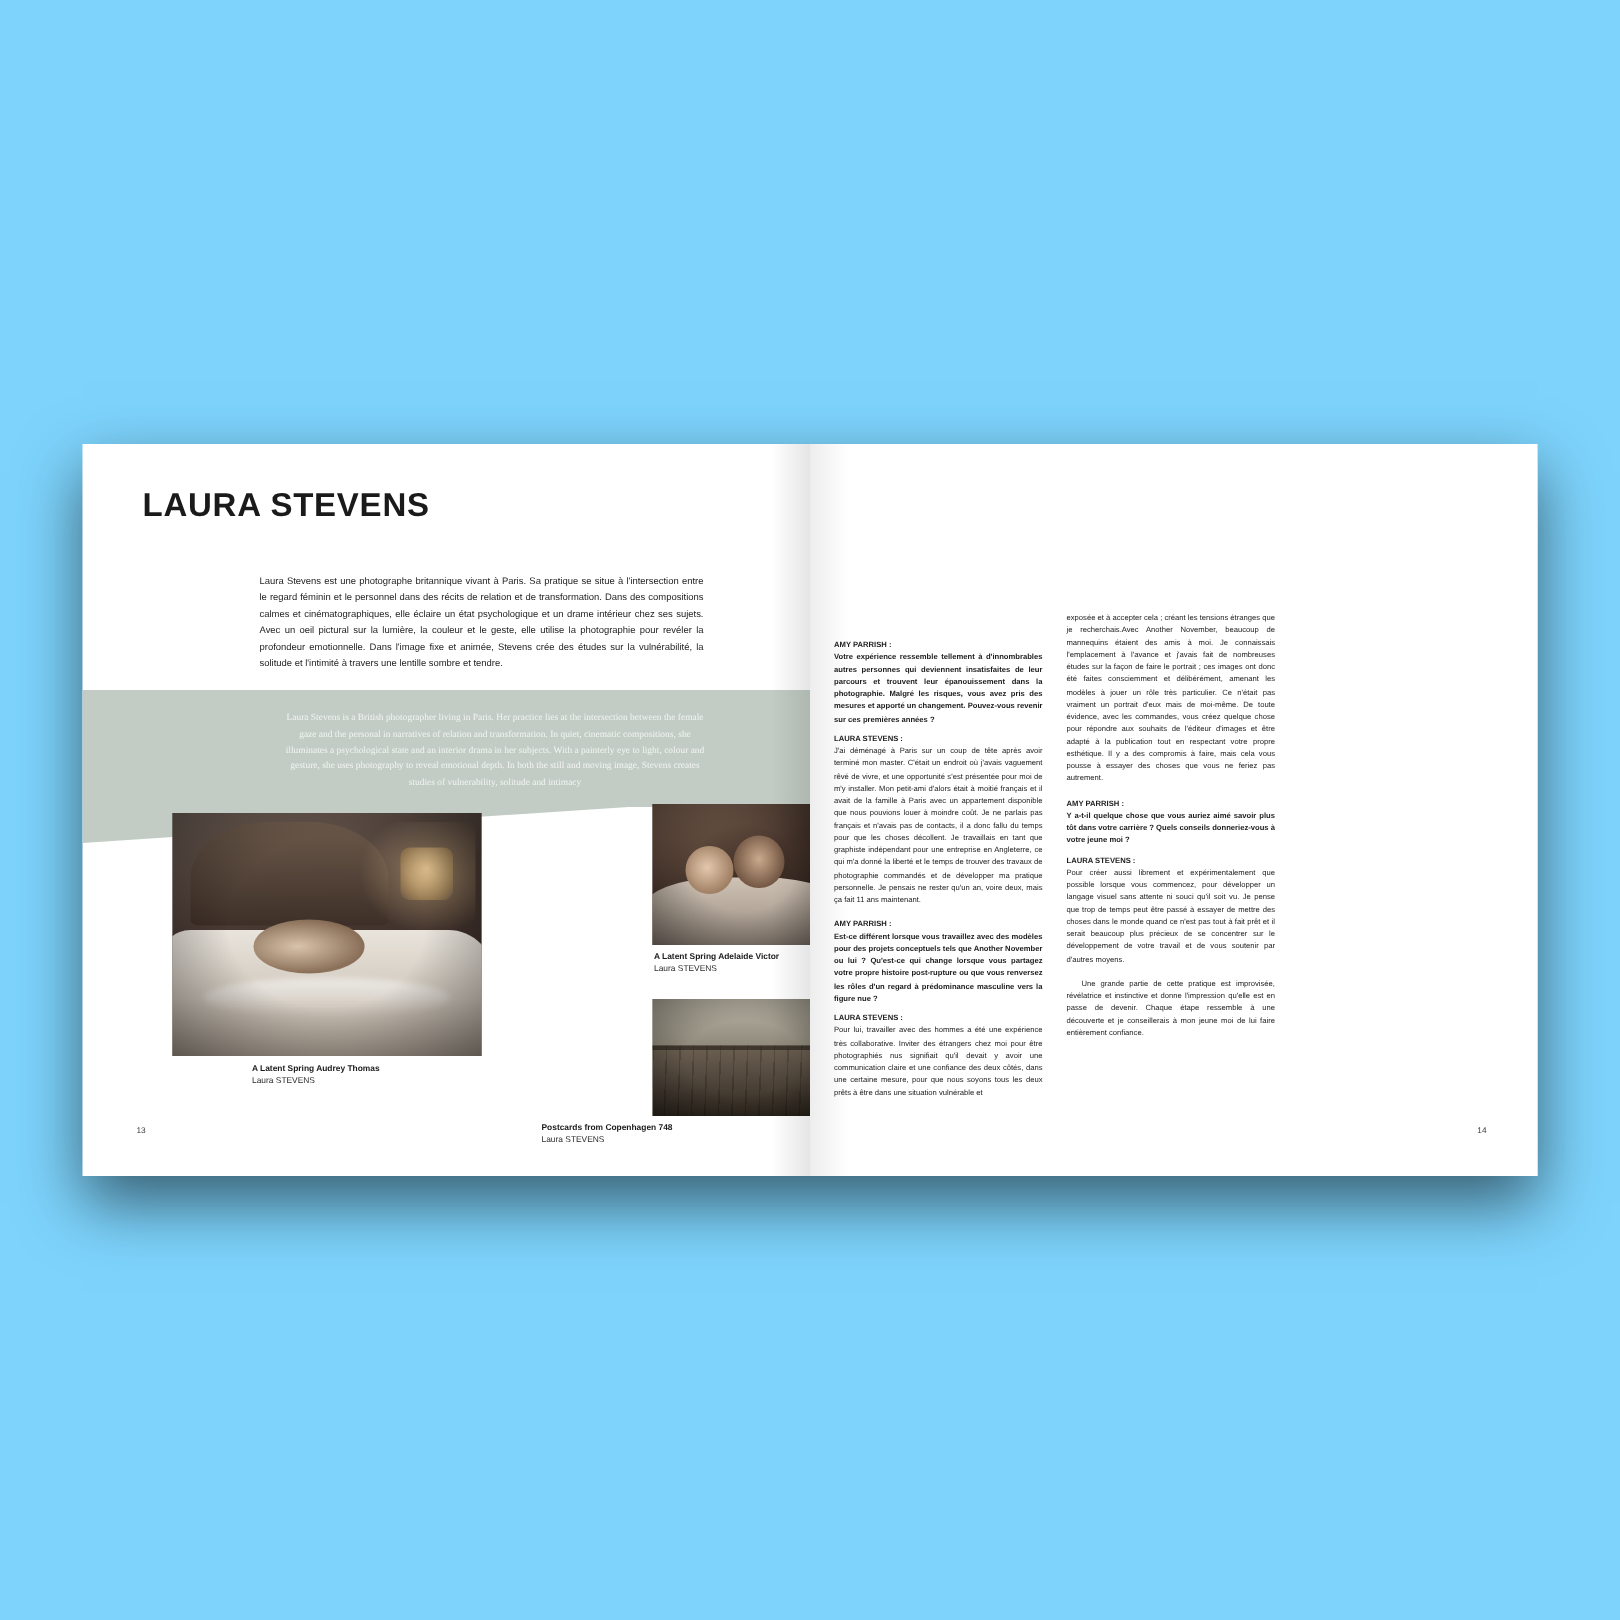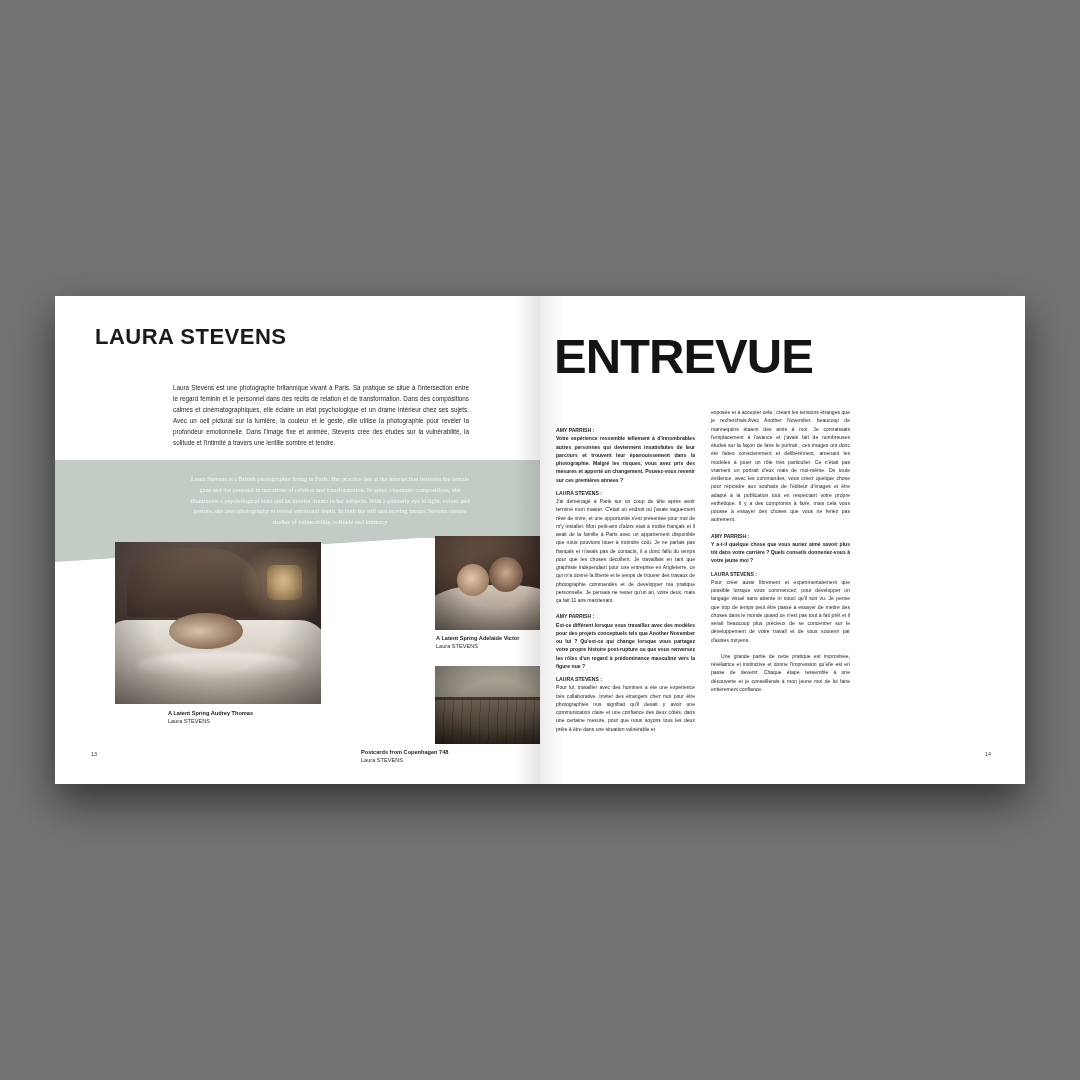--- a/index.html
+++ b/index.html
@@ -9,21 +9,21 @@
     width: 1080px;
     height: 1080px;
     overflow: hidden;
     font-family: "Liberation Sans", sans-serif;
   }
 
   #stage {
     position: relative;
     width: 1080px;
     height: 1080px;
-    background: #737373;
+    background: #7dd3fc;
   }
 
   
   #spread {
     position: absolute;
     left: 55px;
     top: 296px;
     width: 970px;
     height: 488px;
     display: flex;
@@ -345,21 +345,20 @@
         <span class="a">Laura STEVENS</span>
       </div>
 
       <div class="folio folio-left">13</div>
 
       <div class="gutter-left"></div>
     </div>
 
     <div class="page page-right">
 
-      <div class="entrevue">ENTREVUE</div>
 
       <div class="cols">
 
         <div class="col col1">
           <div class="spacer-top"></div>
           <p class="q">
             <span class="who">AMY PARRISH :</span>
             <span>Votre expérience ressemble tellement à d'innombrables autres personnes qui deviennent insatisfaites de leur parcours et trouvent leur épanouissement dans la photographie. Malgré les risques, vous avez pris des mesures et apporté un changement. Pouvez-vous revenir sur ces premières années ?</span>
           </p>
           <p class="a-par">

